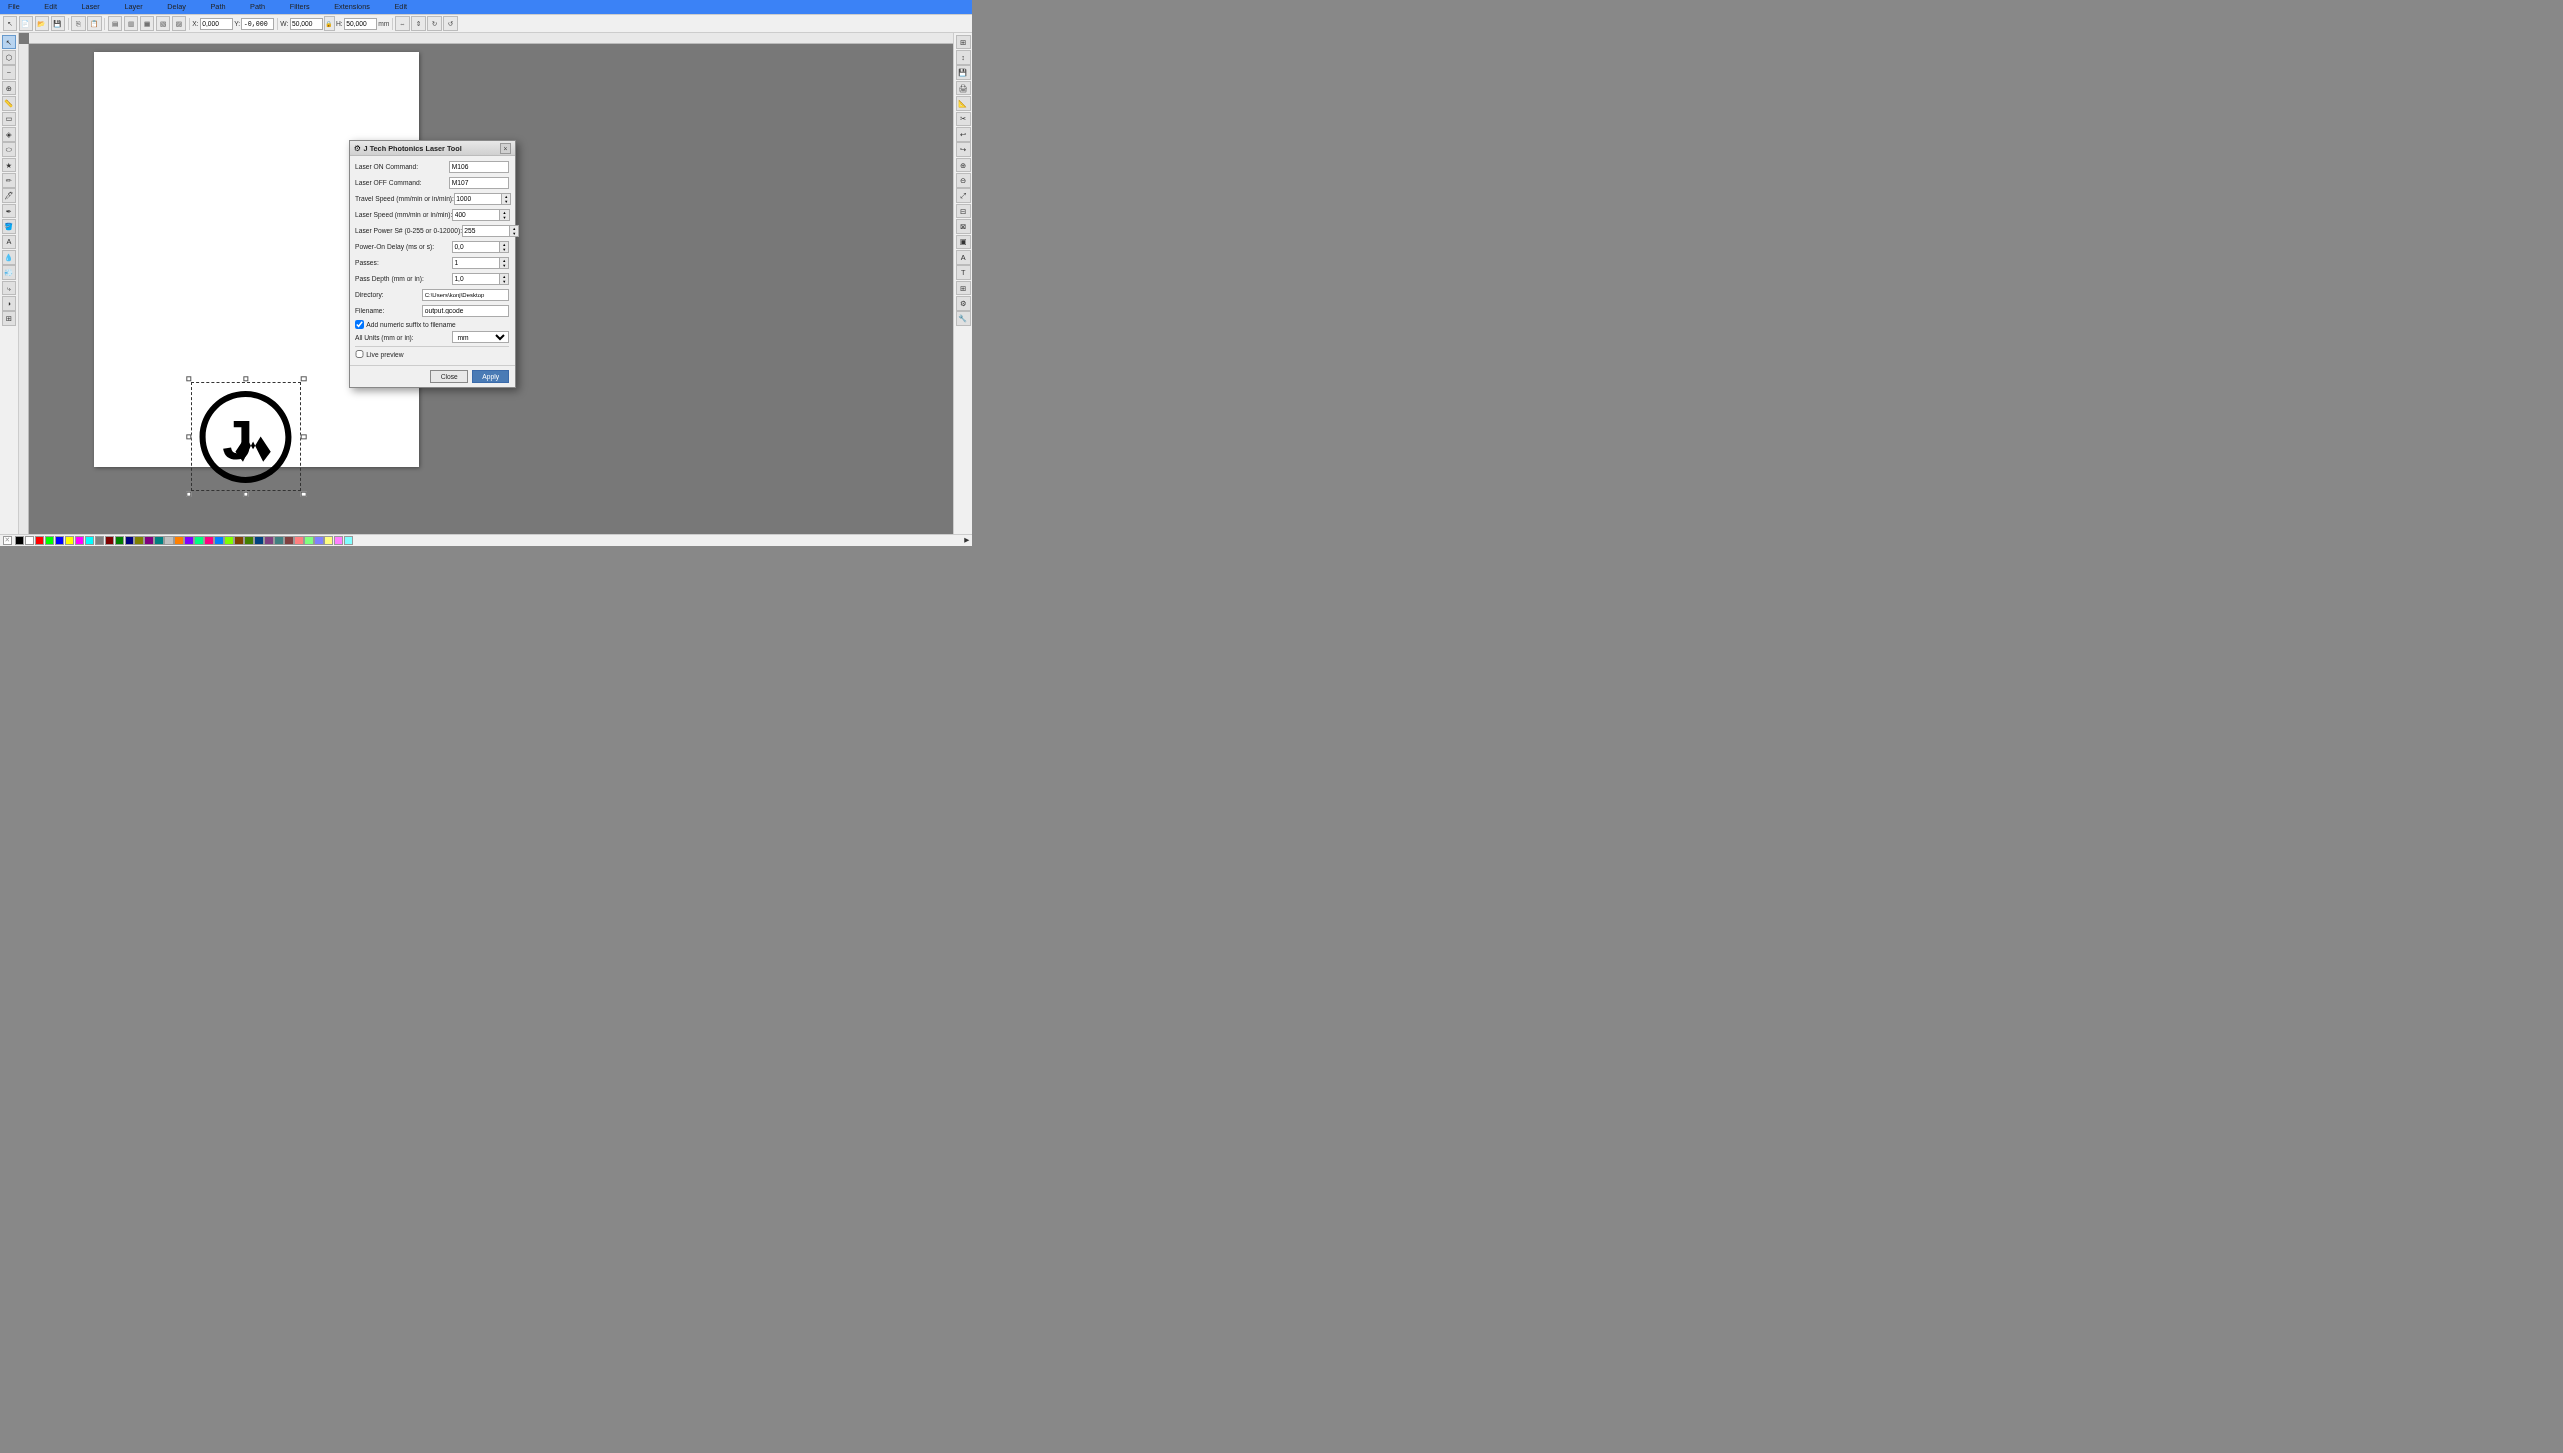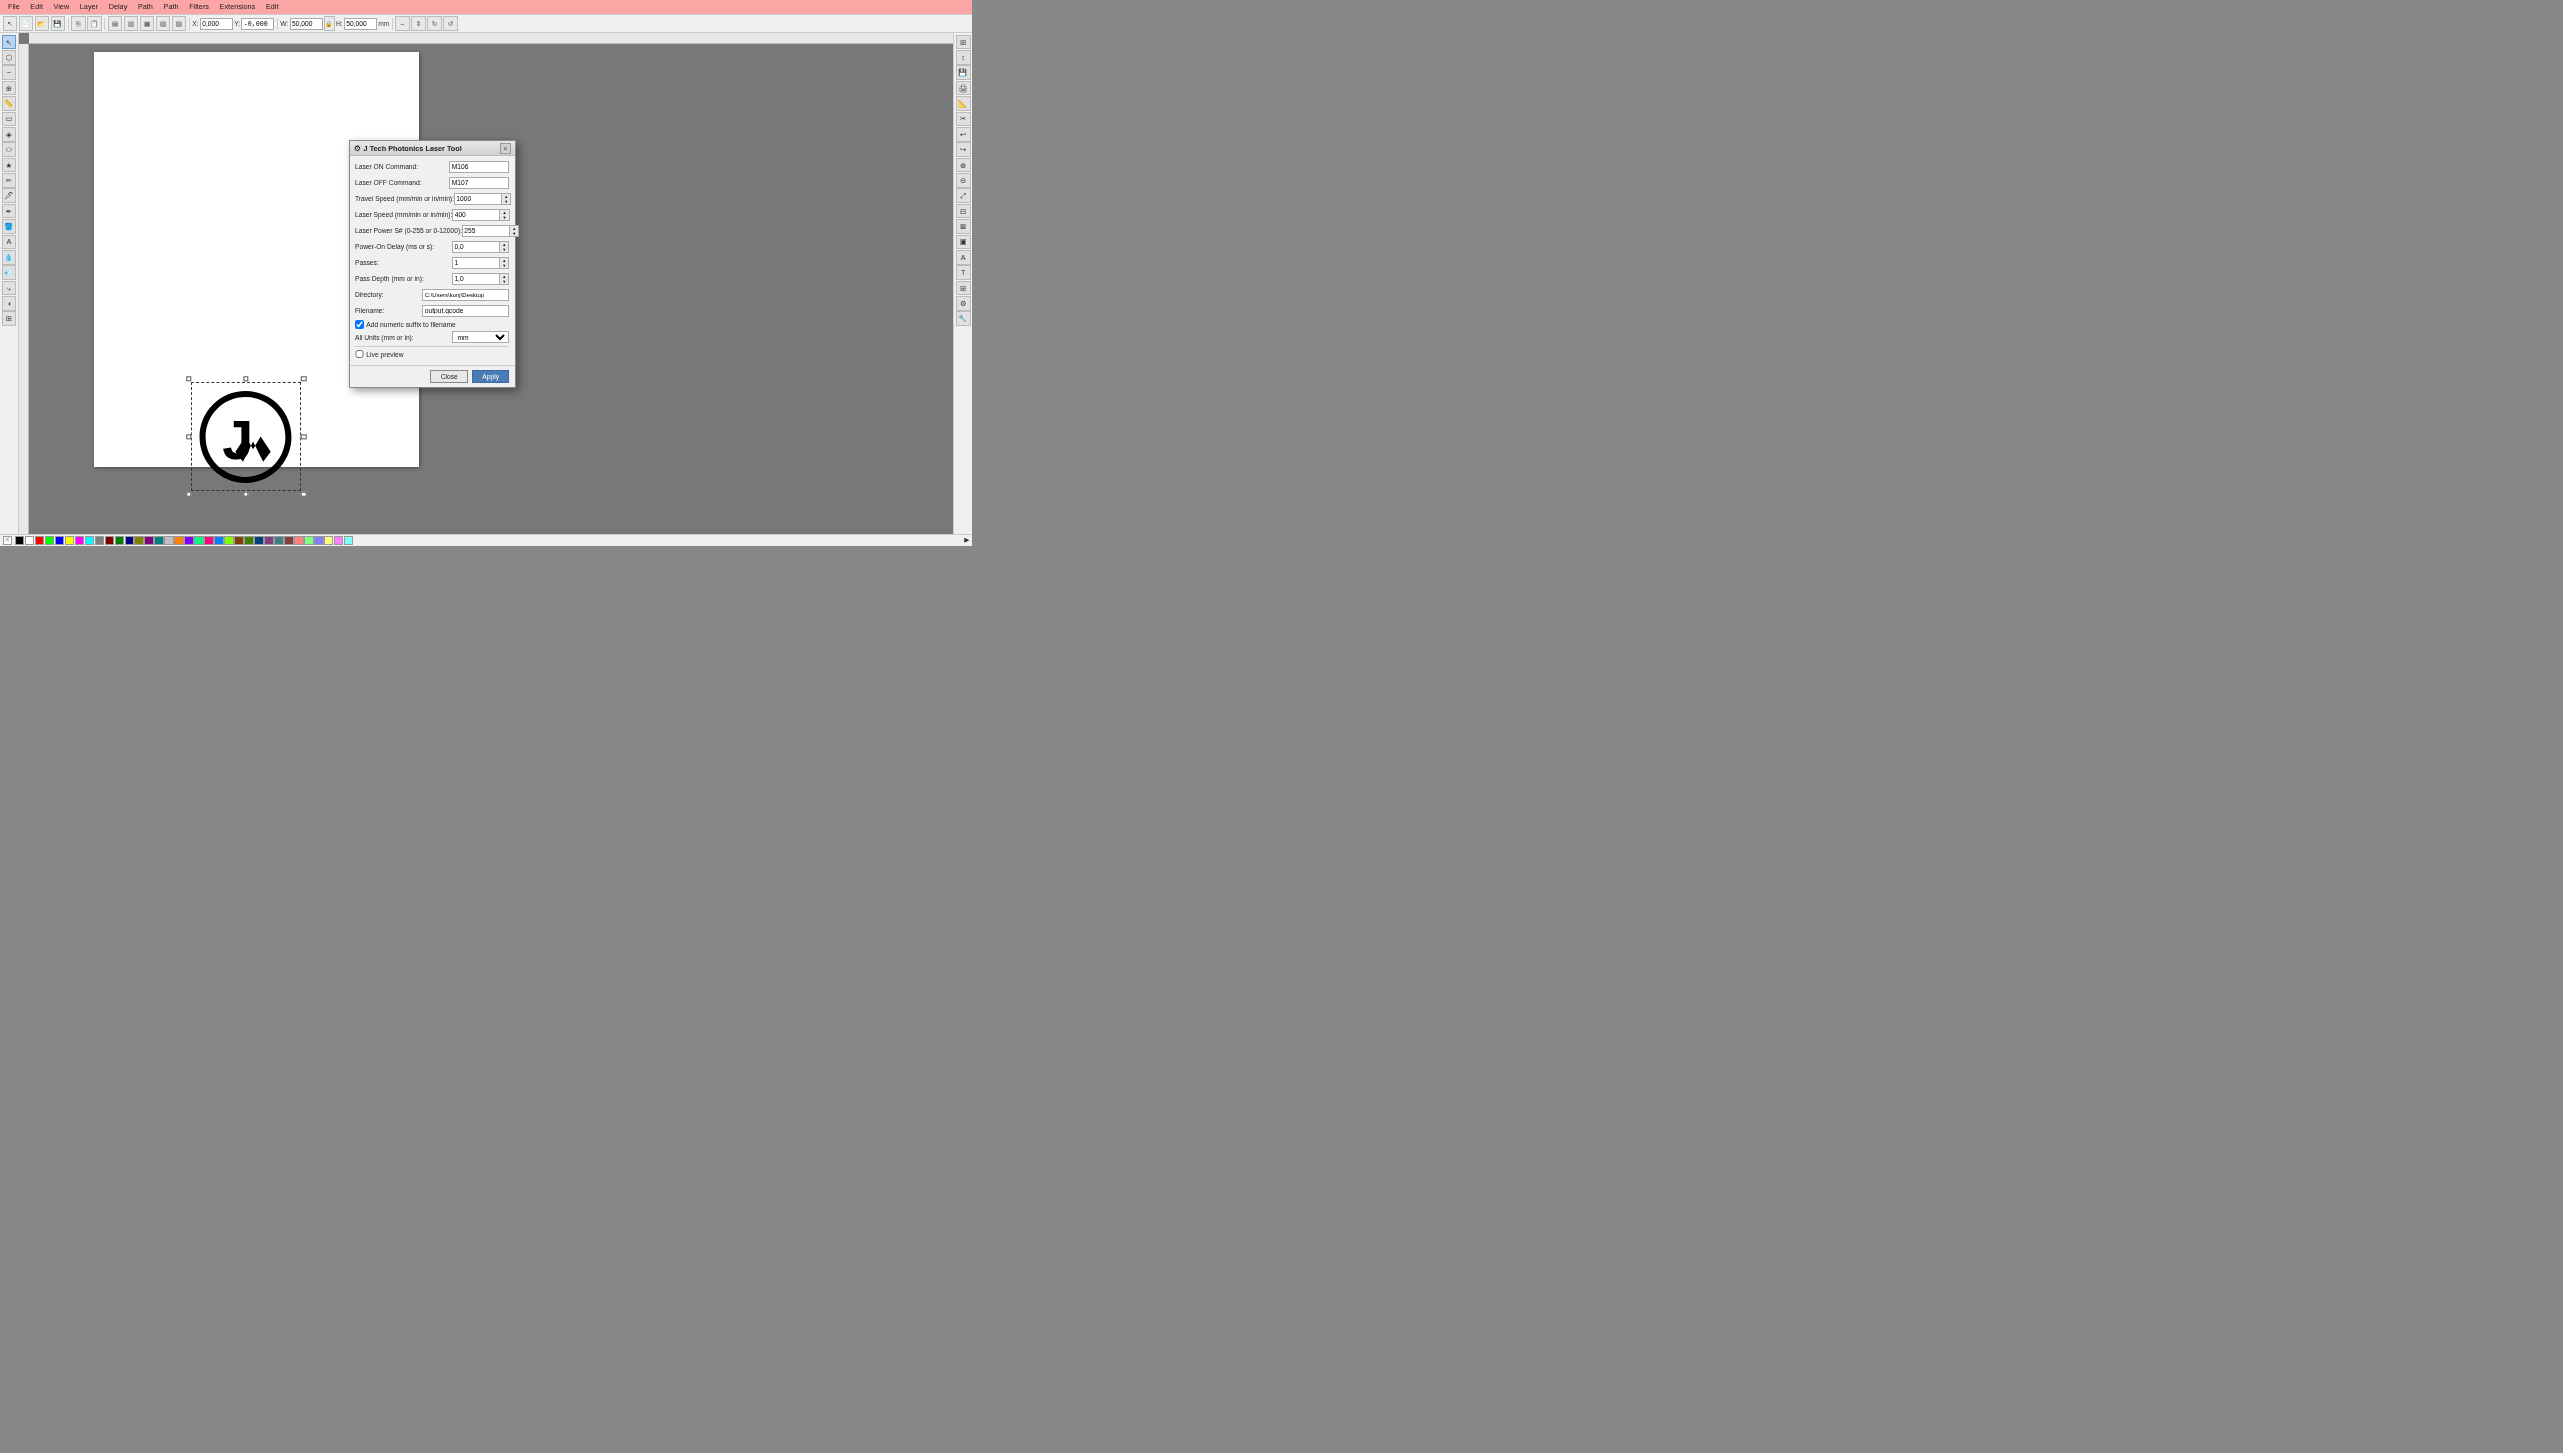--- a/index.html
+++ b/index.html
@@ -10,25 +10,25 @@
       width: 972px;
       height: 546px;
       overflow: hidden;
       position: relative;
     }
 
     
     #menubar {
       display: flex;
       align-items: center;
-      background: #fca5a5;
+      background: #3b82f6;
       border-bottom: 0.7px solid #ccc;
       height: 14.7px;
       padding: 0 2.7px;
-      gap: 0;
+      gap: 14px;
     }
     .menu-item {
       padding: 1.3px 5.3px;
       cursor: pointer;
       font-size: 7.3px;
       color: #222;
     }
 
     
     #toolbar {
@@ -359,21 +359,21 @@
       width: 101px;
       height: 101px;
     }
   </style>
 </head>
 <body>
 
 <div id="menubar">
   <div class="menu-item">File</div>
   <div class="menu-item">Edit</div>
-  <div class="menu-item">View</div>
+  <div class="menu-item">Laser</div>
   <div class="menu-item">Layer</div>
   <div class="menu-item">Delay</div>
   <div class="menu-item">Path</div>
   <div class="menu-item">Path</div>
   <div class="menu-item">Filters</div>
   <div class="menu-item">Extensions</div>
   <div class="menu-item">Edit</div>
 </div>
 
 <div id="toolbar">

